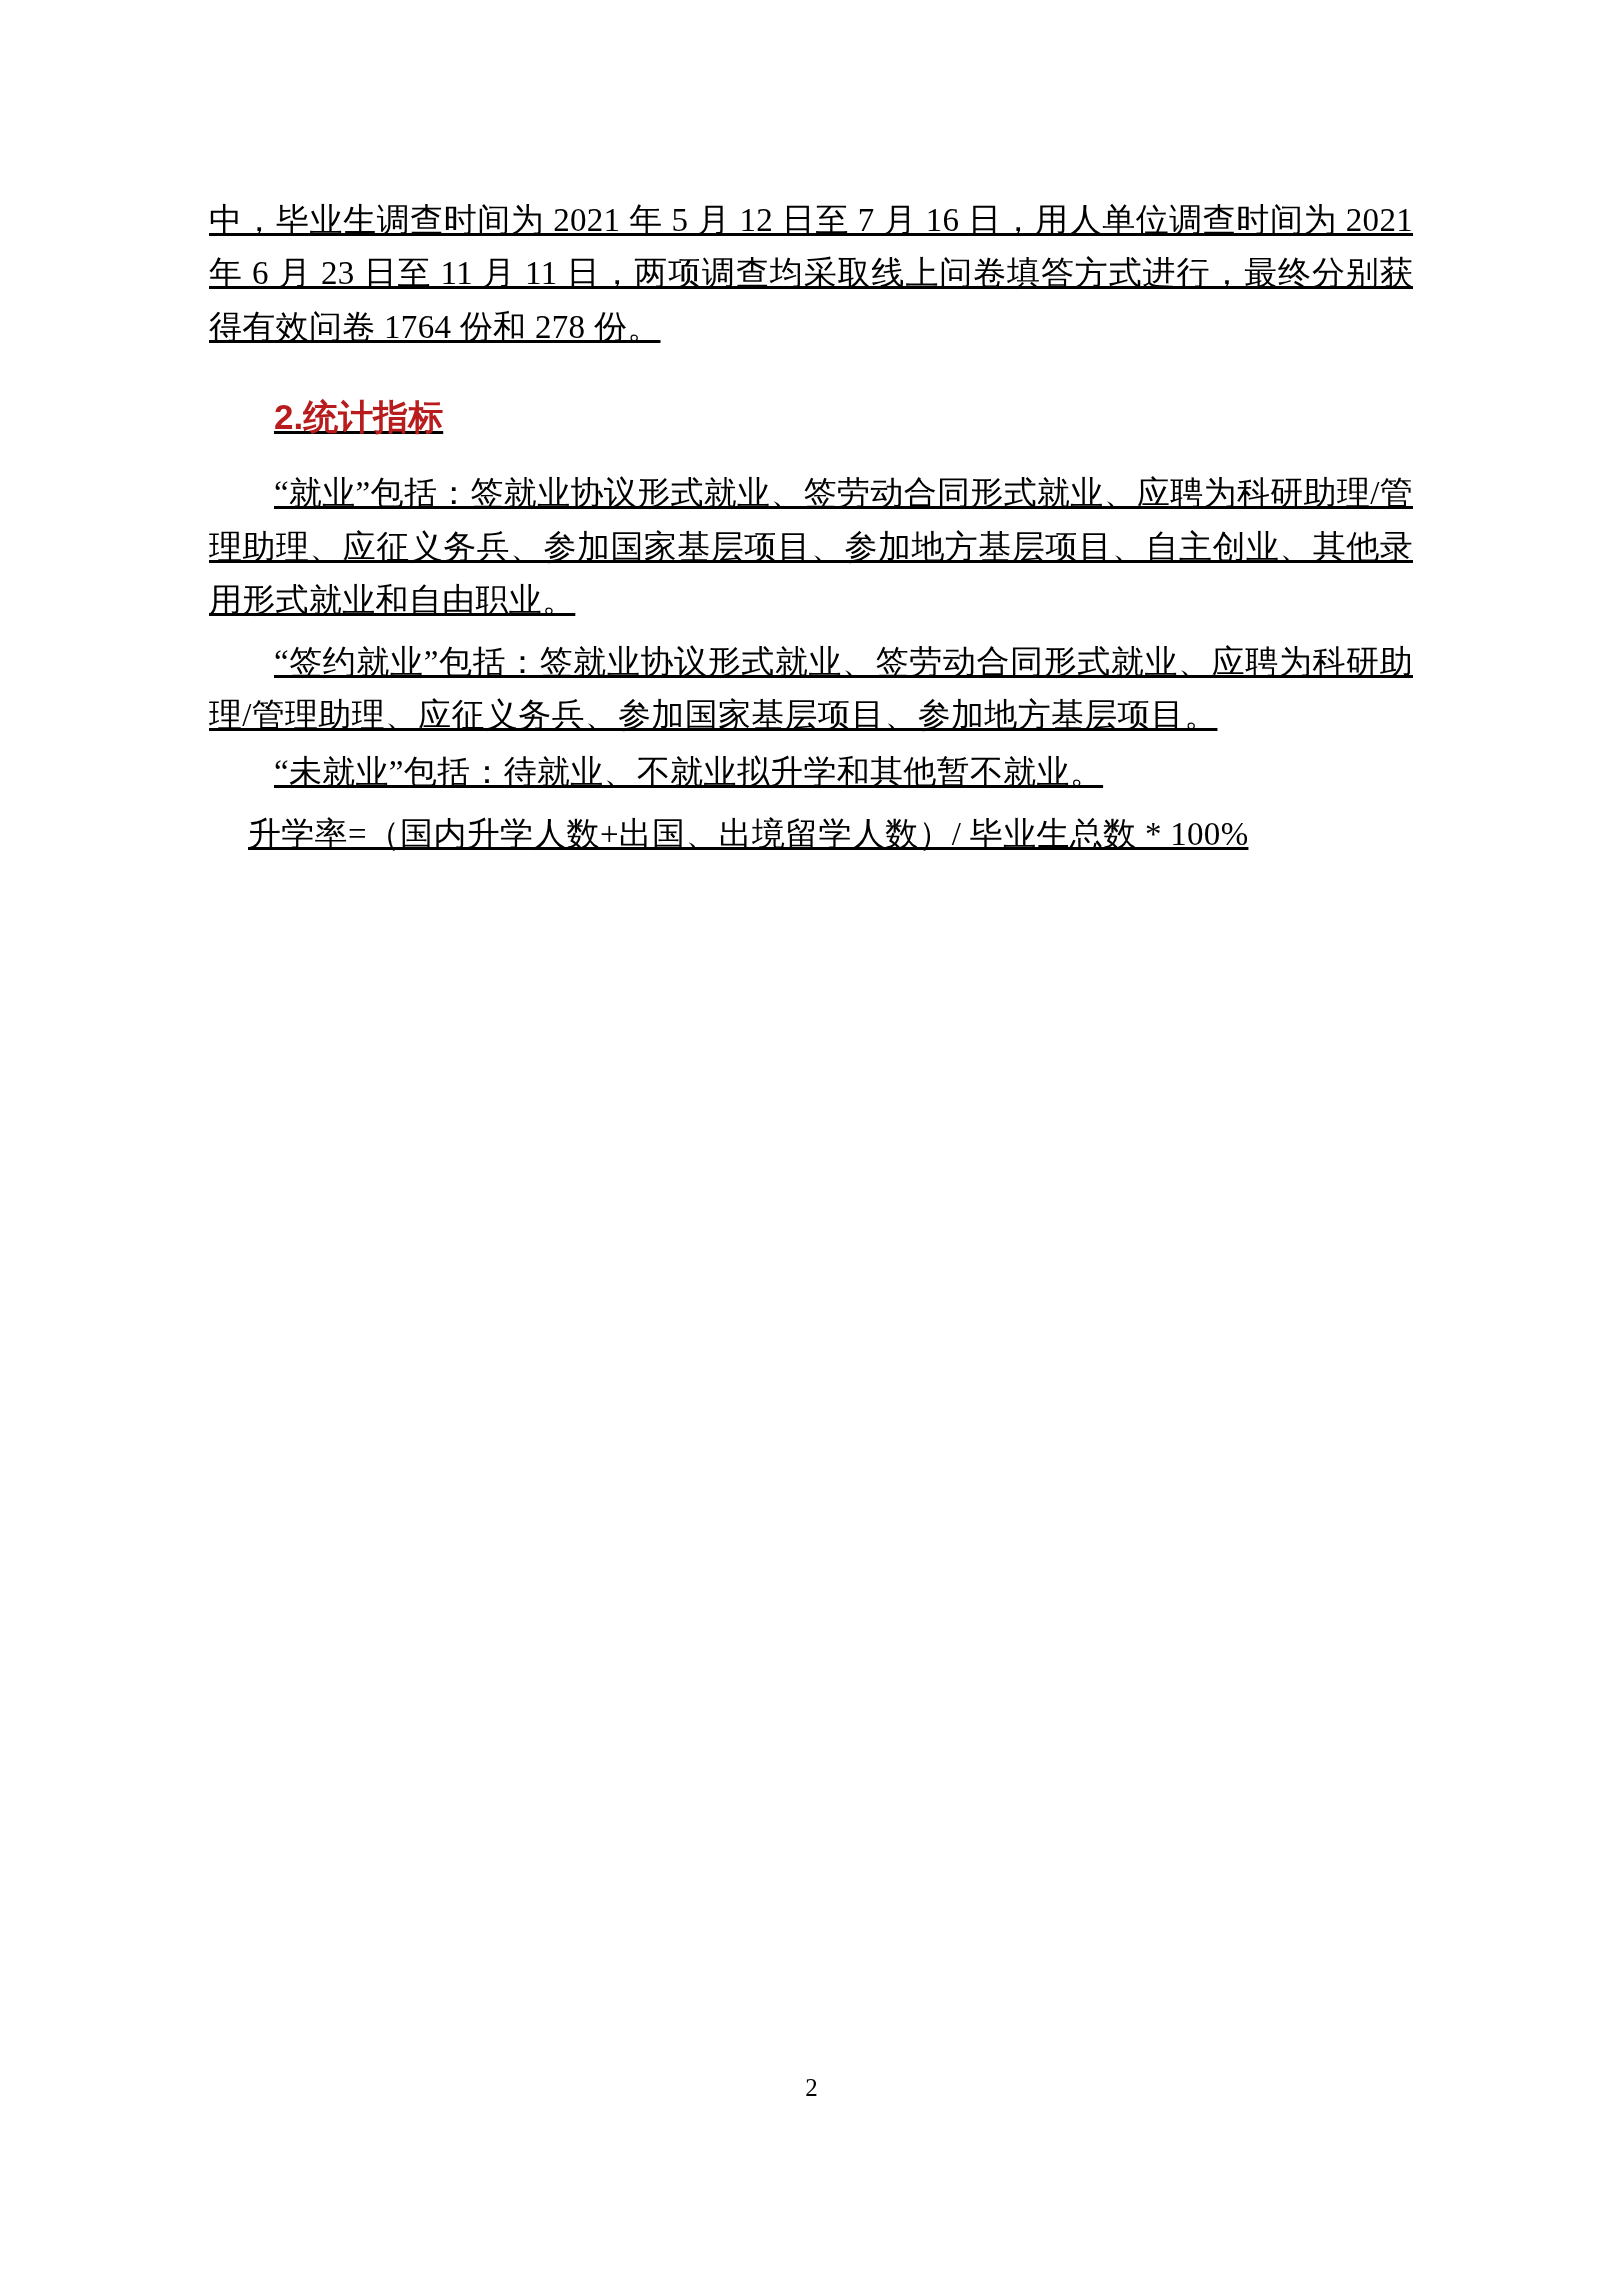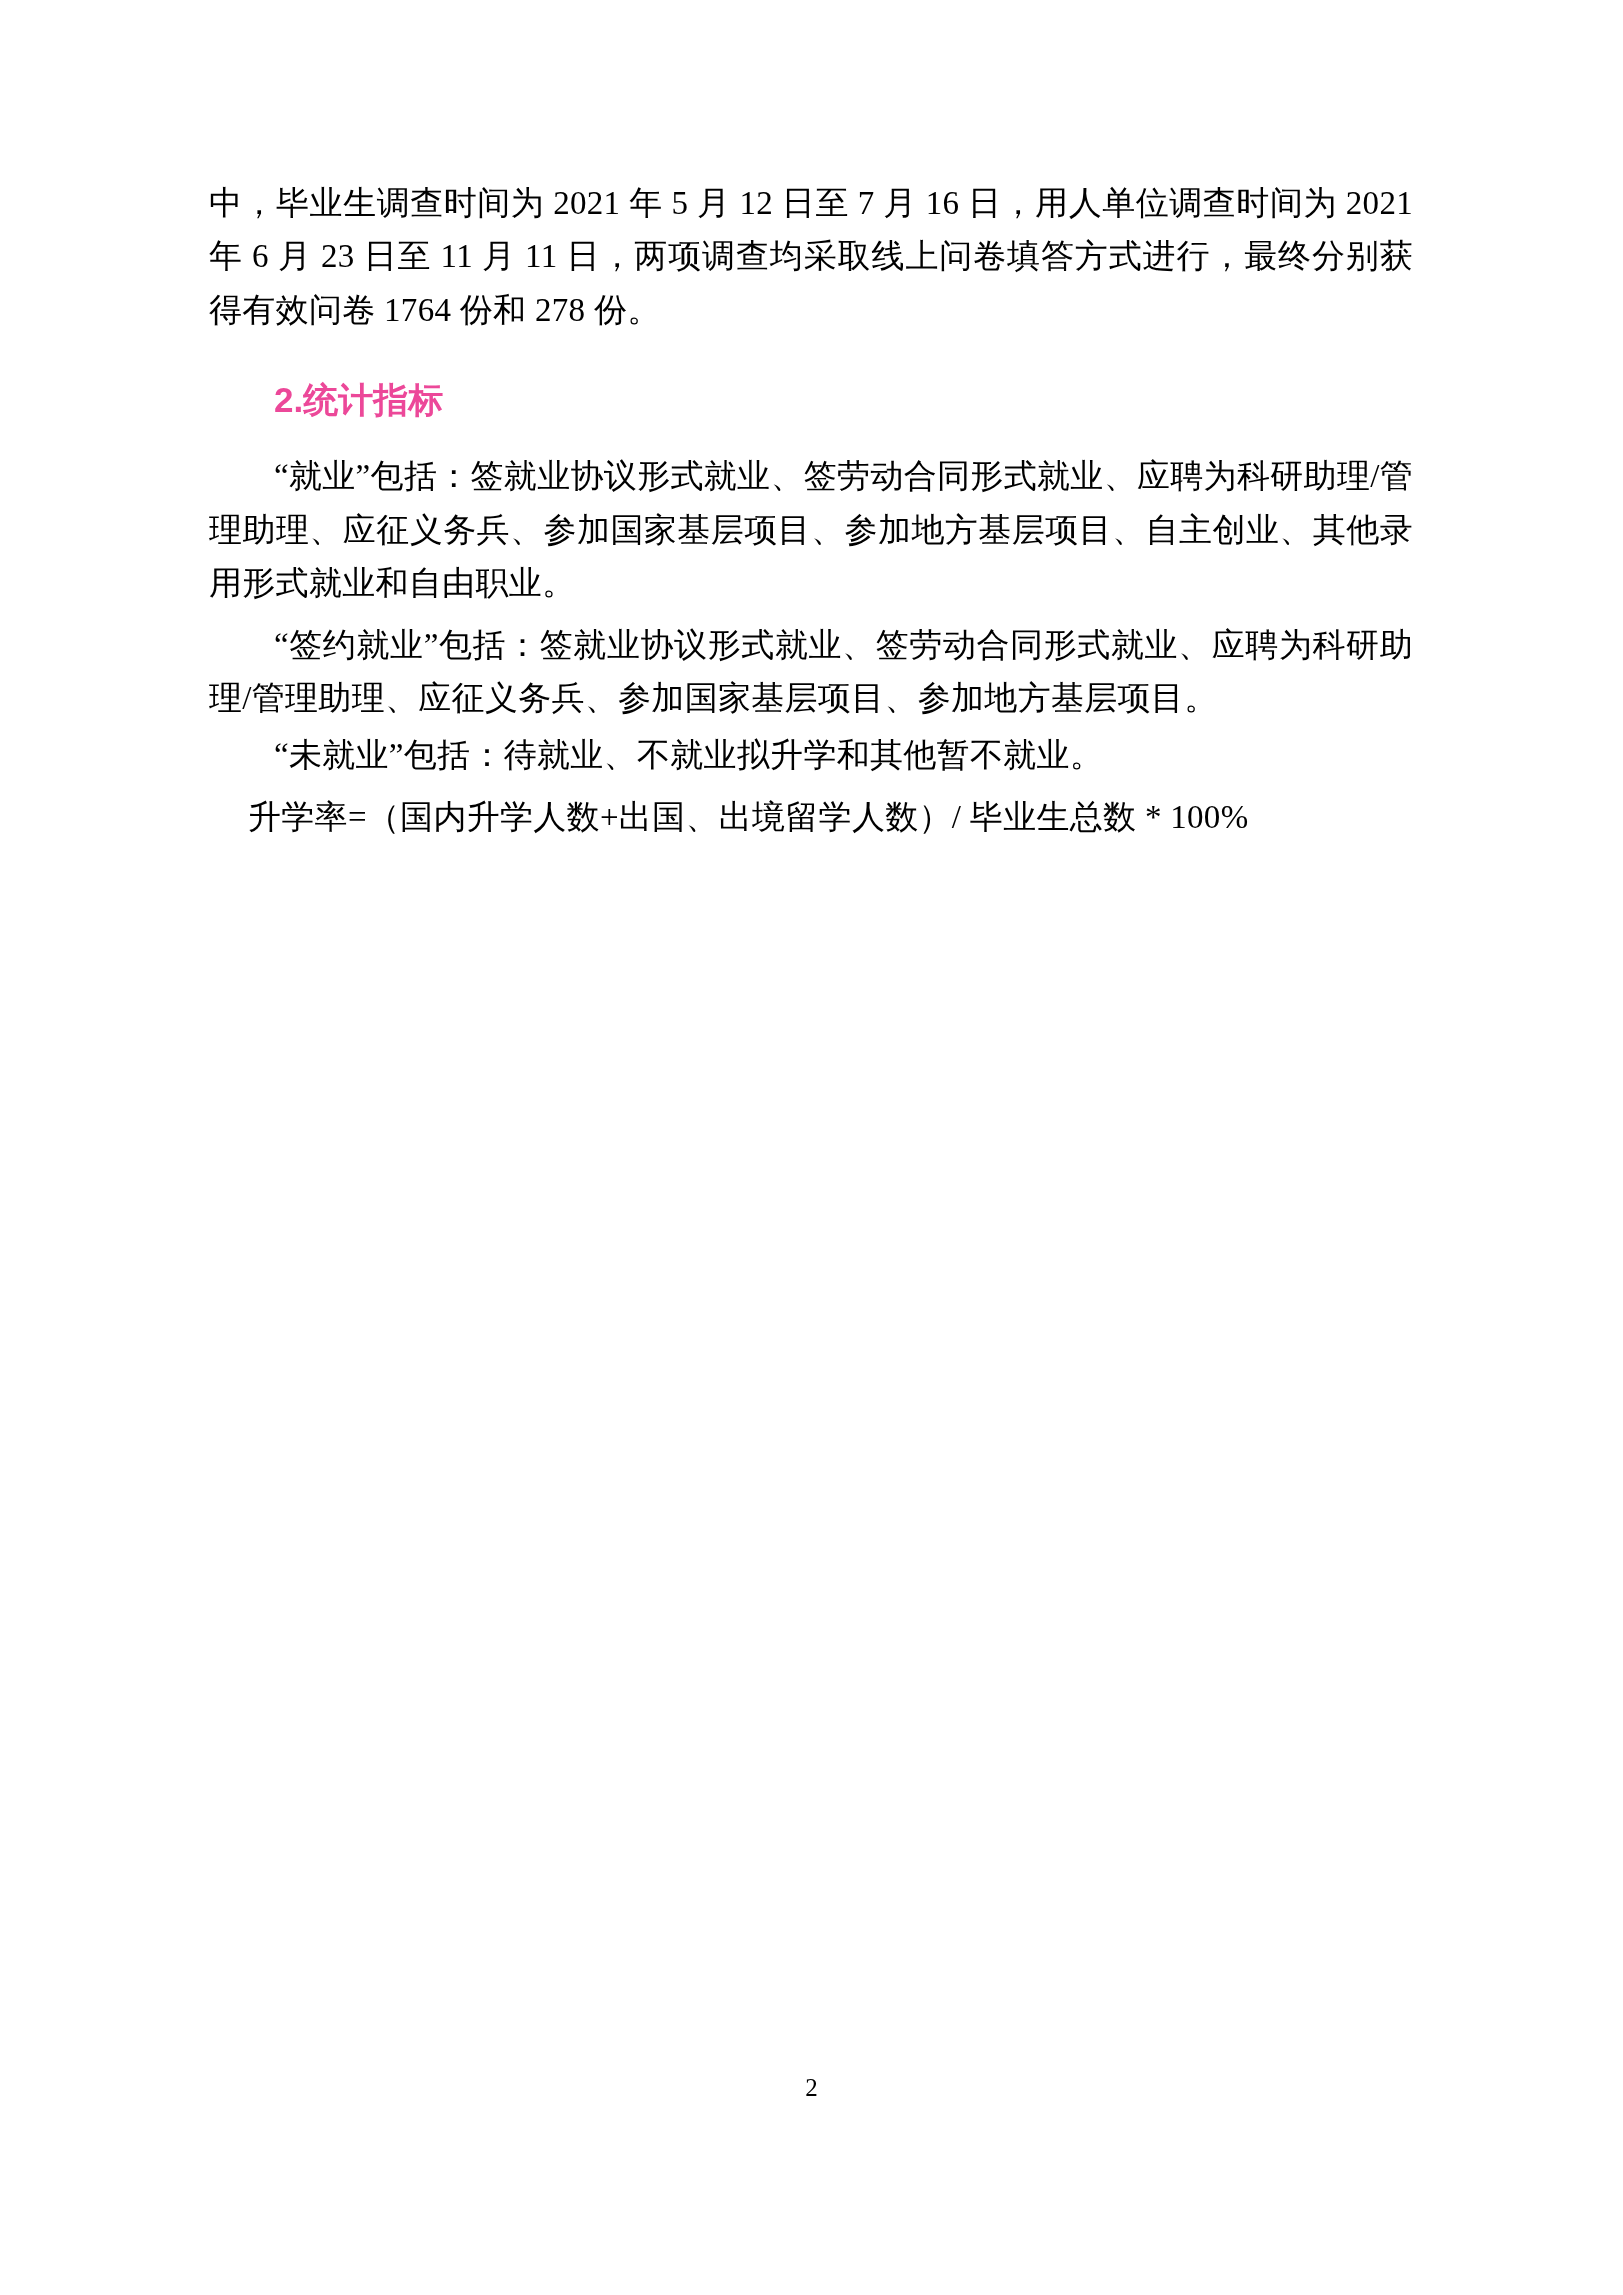--- a/index.html
+++ b/index.html
@@ -19,41 +19,42 @@
     position: absolute;
     left: 0;
     top: 0;
     width: 1623px;
     height: 2295px;
     background: #ffffff;
   }
   .content {
     position: absolute;
     left: 209px;
-    top: 177px;
+    top: 194px;
     width: 1204px;
+    text-decoration: underline;
   }
   .para {
     font-size: 33px;
     line-height: 1.62;
     text-align: justify;
     text-justify: inter-ideograph;
     margin: 0 0 0 0;
     letter-spacing: 0.3px;
   }
   .para.indent {
     text-indent: 65px;
   }
   .para.small-indent {
     text-indent: 39px;
   }
   .heading {
     font-size: 35px;
     font-weight: bold;
-    color: #ec4899;
+    color: #b91c1c;
     margin: 38px 0 26px 65px;
     line-height: 1.4;
     font-family: "Liberation Sans", "DejaVu Sans", sans-serif;
   }
   .para-group > .para {
     margin-bottom: 0;
   }
   .section-para {
     margin-top: 11px;
   }

